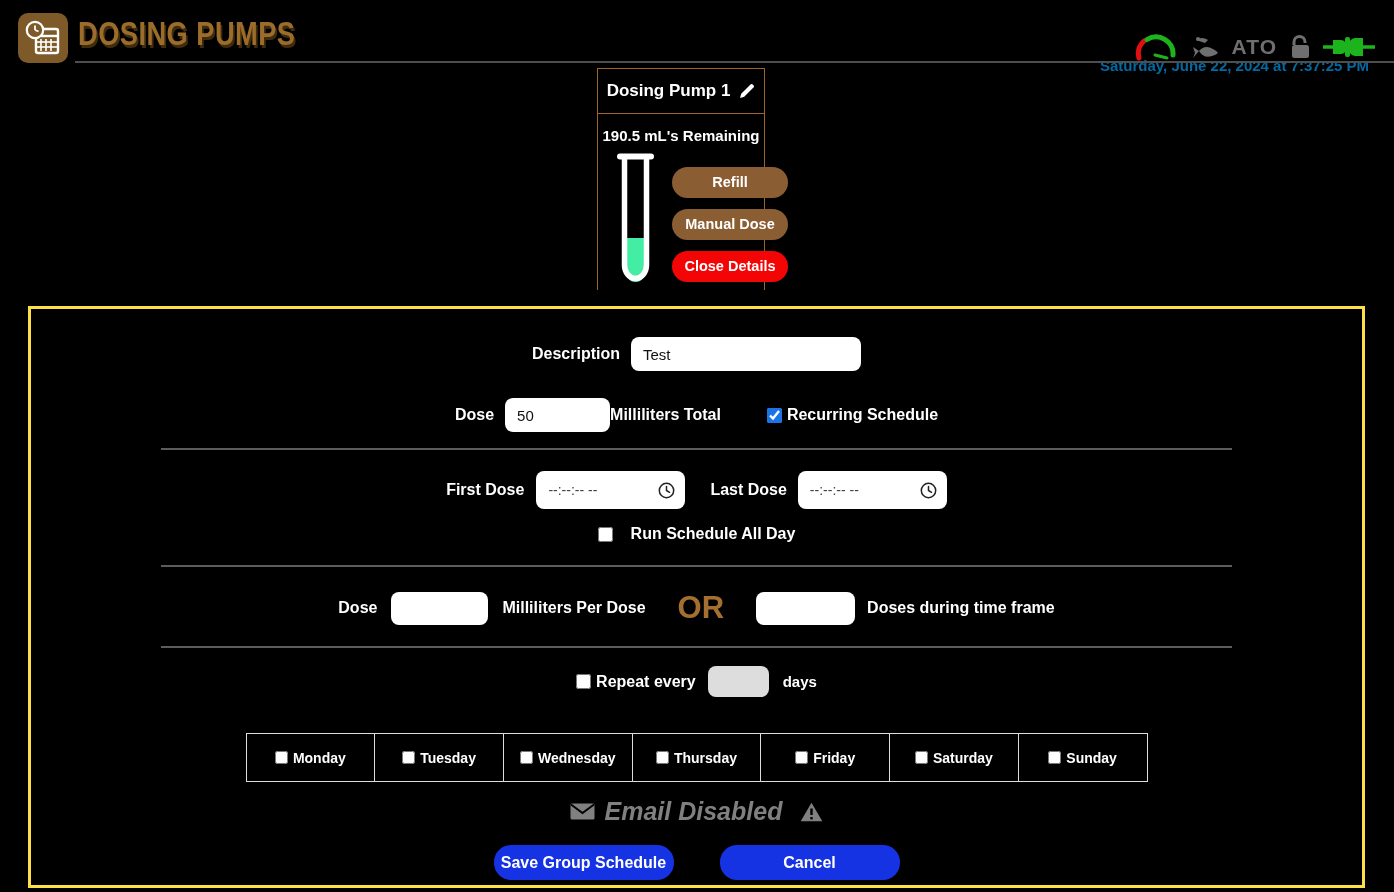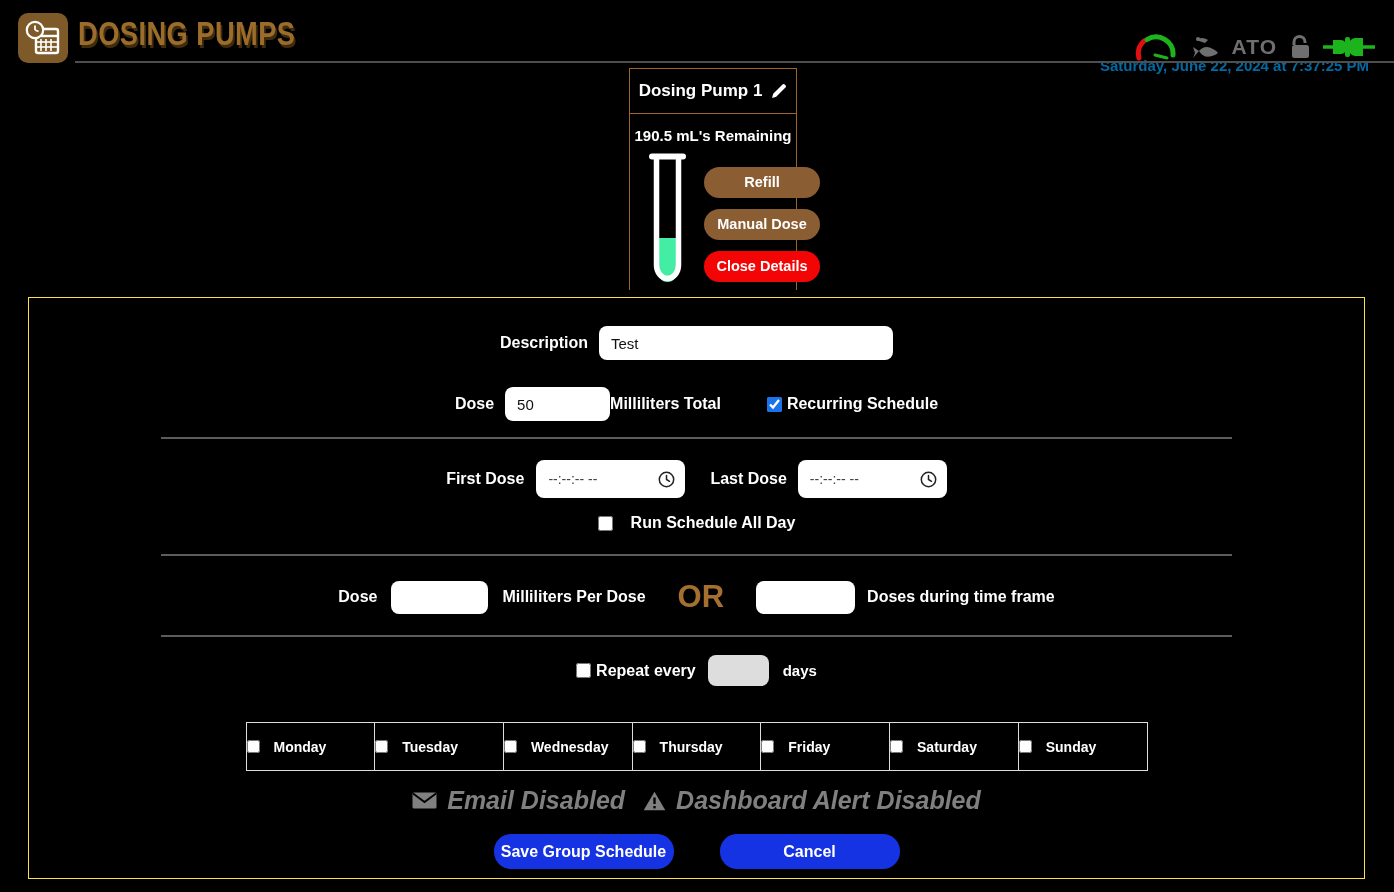--- a/index.html
+++ b/index.html
@@ -12,45 +12,45 @@
   .logo-box { position:absolute; left:18px; top:13px; width:50px; height:50px;
               background:#7d5a28; border-radius:10px; display:flex; align-items:center; justify-content:center; }
   .app-title { position:absolute; left:78px; top:17px; font-size:31px; font-weight:bold;
                color:#9c6c2b; letter-spacing:.5px; transform:scale(.88,1.05); transform-origin:left center;
                text-shadow:2px 2px 0 #3f2c0e; white-space:nowrap; }
   .datetime { position:absolute; right:25px; top:12px; color:#0369a1; font-size:15px; font-weight:600;margin-top:45px; }
   .status-icons { position:absolute; right:19px; top:33px; display:flex; align-items:center; gap:12px; height:28px; }
   .ato-label { color:#6f6f6f; font-weight:bold; font-size:21px; letter-spacing:1px; }
 
   
-  .pump-card { position:absolute; left:629px; top:68px; width:168px; height:222px;
+  .pump-card { position:absolute; left:597px; top:68px; width:168px; height:222px;
                background:#000; border:1px solid #a0642b; border-bottom:none; z-index:3; }
   .pump-card-title { height:45px; border-bottom:1px solid #a0642b; display:flex;
                      align-items:center; justify-content:center; gap:9px; color:#fff;
                      font-size:17px; font-weight:bold; }
   .remaining { margin-top:13px; text-align:center; color:#fff; font-size:15px; font-weight:bold; }
   .pump-body { display:flex; margin-top:9px; padding-left:14px; }
   .pump-buttons { display:flex; flex-direction:column; gap:11px; margin-left:13px; margin-top:8px;justify-content:center; }
   .pill-btn { width:116px; height:31px; border:none; border-radius:16px; color:#fff;
               font-size:14.5px; font-weight:600; font-family:inherit; cursor:pointer; }
   .btn-brown { background:#8a5d33; }
   .btn-red { background:#f40505; }
 
   
-  .panel { position:absolute; left:28px; top:297px; width:1337px; height:582px;
-           background:#000; border:1px solid #fde047; display:flex; flex-direction:column;
+  .panel { position:absolute; left:28px; top:306px; width:1337px; height:582px;
+           background:#000; border:3px solid #fde047; display:flex; flex-direction:column;
            align-items:center; }
   .row { display:flex; align-items:center; justify-content:center; }
   .lbl { color:#fff; font-size:16px; font-weight:bold; white-space:nowrap; }
   .txt-input { background:#fff; border:none; border-radius:8px; height:34px;
                font-size:15px; color:#111; padding:0 12px; font-family:inherit; outline:none; }
   .divider { width:1071px; height:2px; background:#5c5c5c; }
 
   .row-desc { margin-top:28px; }
-  .row-desc .txt-input { width:294px; }
+  .row-desc .txt-input { width:230px; }
   .row-desc .lbl { margin-right:11px; }
 
   .row-dose-total { margin-top:27px; }
   .row-dose-total .txt-input { width:105px; }
   .chk { width:15px; height:15px; accent-color:#1a73e8; }
 
   .div1 { margin-top:16px; } .div2 { margin-top:22px; } .div3 { margin-top:20px; }
 
   .row-times { margin-top:21px; }
   .time-box { width:149px; height:38px; background:#fff; border-radius:8px; display:flex;
@@ -63,21 +63,21 @@
 
   .row-perdose { margin-top:23px; }
   .row-perdose .txt-input { height:33px; }
   .or-text { color:#a5702f; font-size:31px; font-weight:bold; margin:0 32px; }
 
   .row-repeat { margin-top:18px; gap:5px; }
   .disabled-input { width:61px; height:31px; background:#ddd; border:none; border-radius:8px; }
 
   .days-table { margin-top:36px; width:902px; height:49px; border-collapse:collapse; table-layout:fixed; }
   .days-table td { border:1px solid #ddd; text-align:center; vertical-align:middle; }
-  .day-cell-inner { display:flex; align-items:center; gap:14px; }
+  .day-cell-inner { display:flex; align-items:center; justify-content:center; gap:5px; }
   .day-lbl { color:#fff; font-size:14px; font-weight:bold; }
   .day-chk { width:13px; height:13px; accent-color:#1a73e8; }
 
   .row-alerts { margin-top:15px; gap:2px; color:#808080; font-size:25px; font-style:italic; font-weight:600;align-items:center; }
   .alert-group { display:flex; align-items:center; gap:10px; }
   .alert-spacer { width:14px; }
 
   .row-actions { margin-top:19px; gap:46px; }
   .blue-btn { width:180px; height:35px; border:none; border-radius:17px; background:#1533e3;
               color:#fff; font-size:16px; font-weight:bold; font-family:inherit; cursor:pointer; }
@@ -299,21 +299,20 @@
     </div>
     <div class="alert-spacer"></div>
     <div class="alert-group">
       <span>
         <svg width="23" height="20" viewBox="0 0 23 20">
           <path d="M11.5 0.8 L22.3 19.2 H0.7 z" fill="#808080"></path>
           <rect x="10.3" y="6.5" width="2.4" height="6.5" fill="#000"></rect>
           <rect x="10.3" y="15" width="2.4" height="2.4" fill="#000"></rect>
         </svg>
       </span>
-      <span>Dashboard Alert Disabled</span>
     </div>
   </div>
 
   <div class="row row-actions">
     <button class="blue-btn">Save Group Schedule</button>
     <button class="blue-btn">Cancel</button>
   </div>
 
 </div>
 

